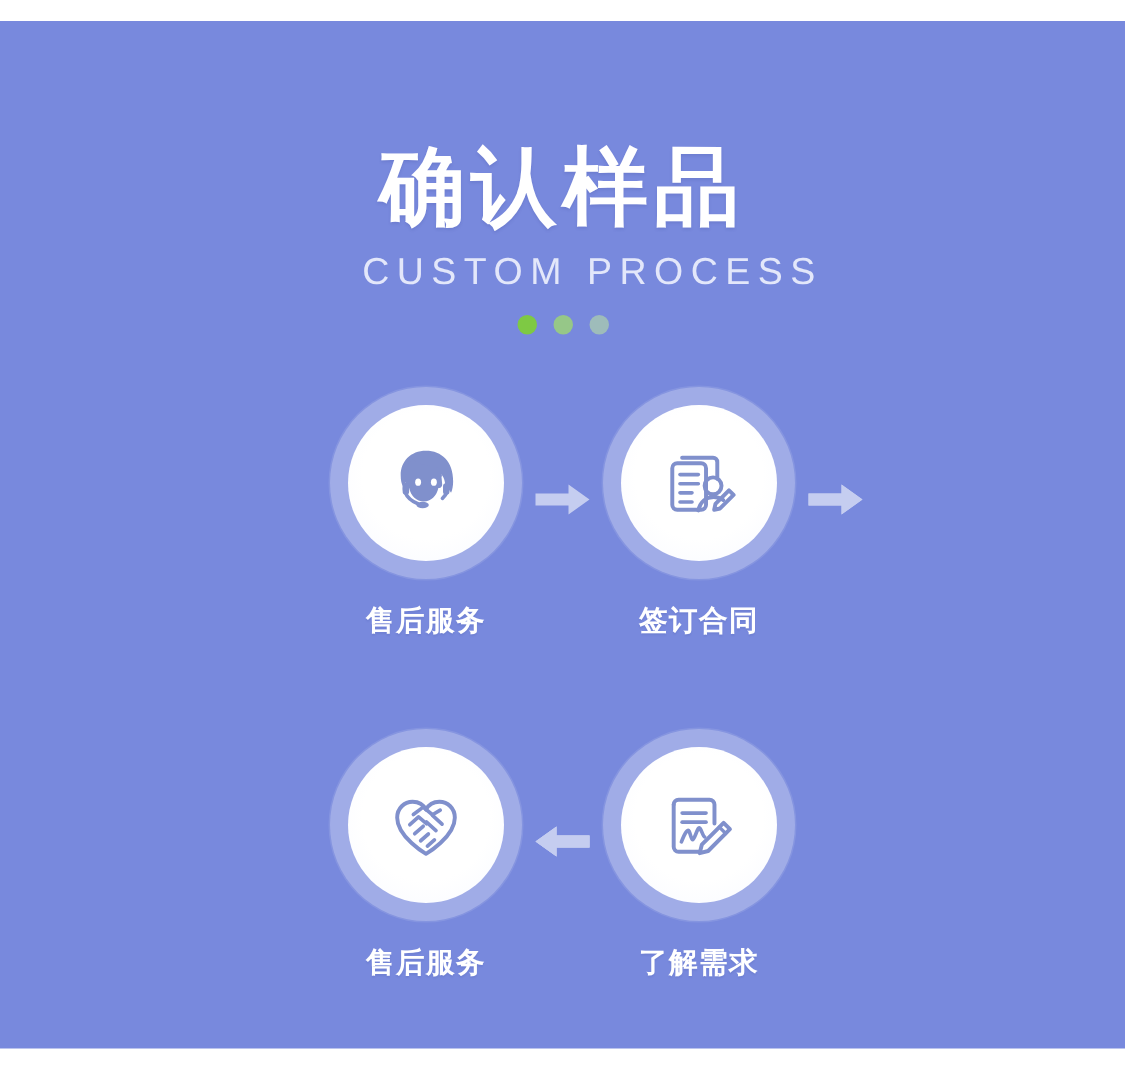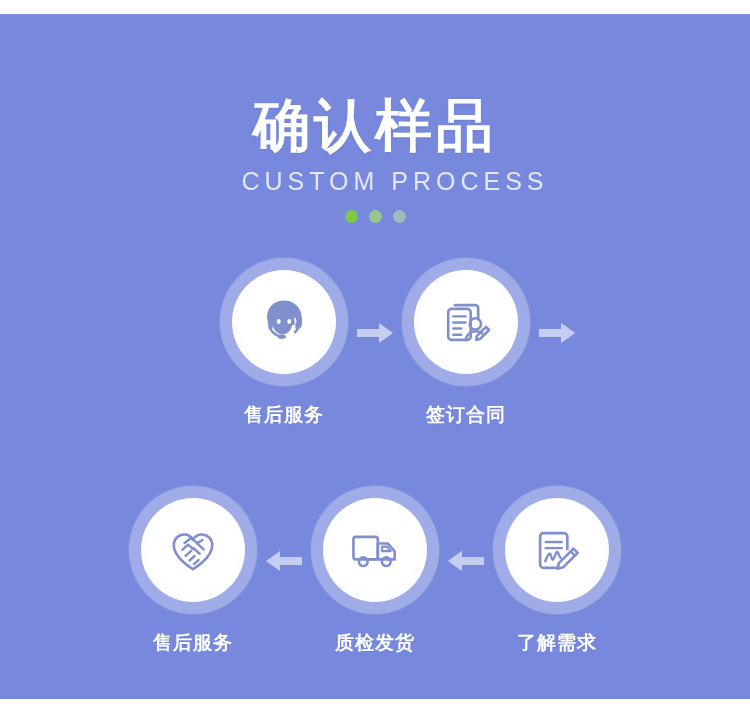--- a/index.html
+++ b/index.html
@@ -281,65 +281,44 @@
       </div>
 
       <div class="cell" style="width:0;overflow:visible;">
         <div class="arrow-h left-side">
           <svg width="44" height="26" viewBox="0 0 44 26">
             <path d="M40 9H18V3L4 13l14 10v-6h22z" fill="#c5cdf0"></path>
           </svg>
         </div>
       </div>
 
+
+      <div class="cell" style="width:0;overflow:visible;">
+        <div class="arrow-h left-side">
+          <svg width="44" height="26" viewBox="0 0 44 26">
+            <path d="M40 9H18V3L4 13l14 10v-6h22z" fill="#c5cdf0"></path>
+          </svg>
+        </div>
+      </div>
+
+
+      <div class="cell" style="width:0;overflow:visible;">
+        <div class="arrow-h left-side">
+          <svg width="44" height="26" viewBox="0 0 44 26">
+            <path d="M40 9H18V3L4 13l14 10v-6h22z" fill="#c5cdf0"></path>
+          </svg>
+        </div>
+      </div>
+
       <div class="cell">
         <div class="circle-outer">
           <div class="circle-inner">
             <div class="icon-wrap">
               <svg width="60" height="60" viewBox="0 0 64 64">
 
-                <rect class="ic" x="9" y="18" width="26" height="24" rx="2.5" style="stroke-width:2.8"></rect>
-
-                <path class="ic" d="M35 25h10.5l7.5 8.5V42H35z" style="stroke-width:2.8"></path>
-
-                <path class="ic" d="M39.5 28.5h5.2l4 4.6h-9.2z" style="stroke-width:2.4"></path>
-
-                <circle class="ic" cx="19.5" cy="44.5" r="4.6" style="stroke-width:2.8"></circle>
-                <circle class="ic" cx="44" cy="44.5" r="4.6" style="stroke-width:2.8"></circle>
-                <line class="ic" x1="24.3" y1="42" x2="35" y2="42" style="stroke-width:2.6"></line>
-              </svg>
-            </div>
-          </div>
-        </div>
-        <div class="step-label">质检发货</div>
-      </div>
-
-      <div class="cell" style="width:0;overflow:visible;">
-        <div class="arrow-h left-side">
-          <svg width="44" height="26" viewBox="0 0 44 26">
-            <path d="M40 9H18V3L4 13l14 10v-6h22z" fill="#c5cdf0"></path>
-          </svg>
-        </div>
-      </div>
-
-
-      <div class="cell" style="width:0;overflow:visible;">
-        <div class="arrow-h left-side">
-          <svg width="44" height="26" viewBox="0 0 44 26">
-            <path d="M40 9H18V3L4 13l14 10v-6h22z" fill="#c5cdf0"></path>
-          </svg>
-        </div>
-      </div>
-
-      <div class="cell">
-        <div class="circle-outer">
-          <div class="circle-inner">
-            <div class="icon-wrap">
-              <svg width="60" height="60" viewBox="0 0 64 64">
-
                 <path class="ic" d="M14 17.5a3.5 3.5 0 0 1 3.5-3.5h22a3.5 3.5 0 0 1 3.5 3.5V31" style="stroke-width:2.8"></path>
                 <path class="ic" d="M14 17.5v30a3.5 3.5 0 0 0 3.5 3.5h15" style="stroke-width:2.8"></path>
 
                 <line class="ic" x1="20" y1="23.5" x2="37" y2="23.5" style="stroke-width:2.6"></line>
                 <line class="ic" x1="20" y1="30" x2="37" y2="30" style="stroke-width:2.6"></line>
 
                 <path class="ic" d="M19.5 44c2.5-6.5 4.5-9.5 5.5-7.5s1.5 6 2.5 6 2.5-5.5 4-8 3 5.5 4.5 6" style="stroke-width:2.6"></path>
 
                 <path class="ic" d="M49.5 30.5l4.5 4.5L38.5 50.5l-6 1.5 1.5-6z" style="stroke-width:2.8"></path>
                 <line class="ic" x1="46.5" y1="33.5" x2="51" y2="38" style="stroke-width:2.4"></line>

